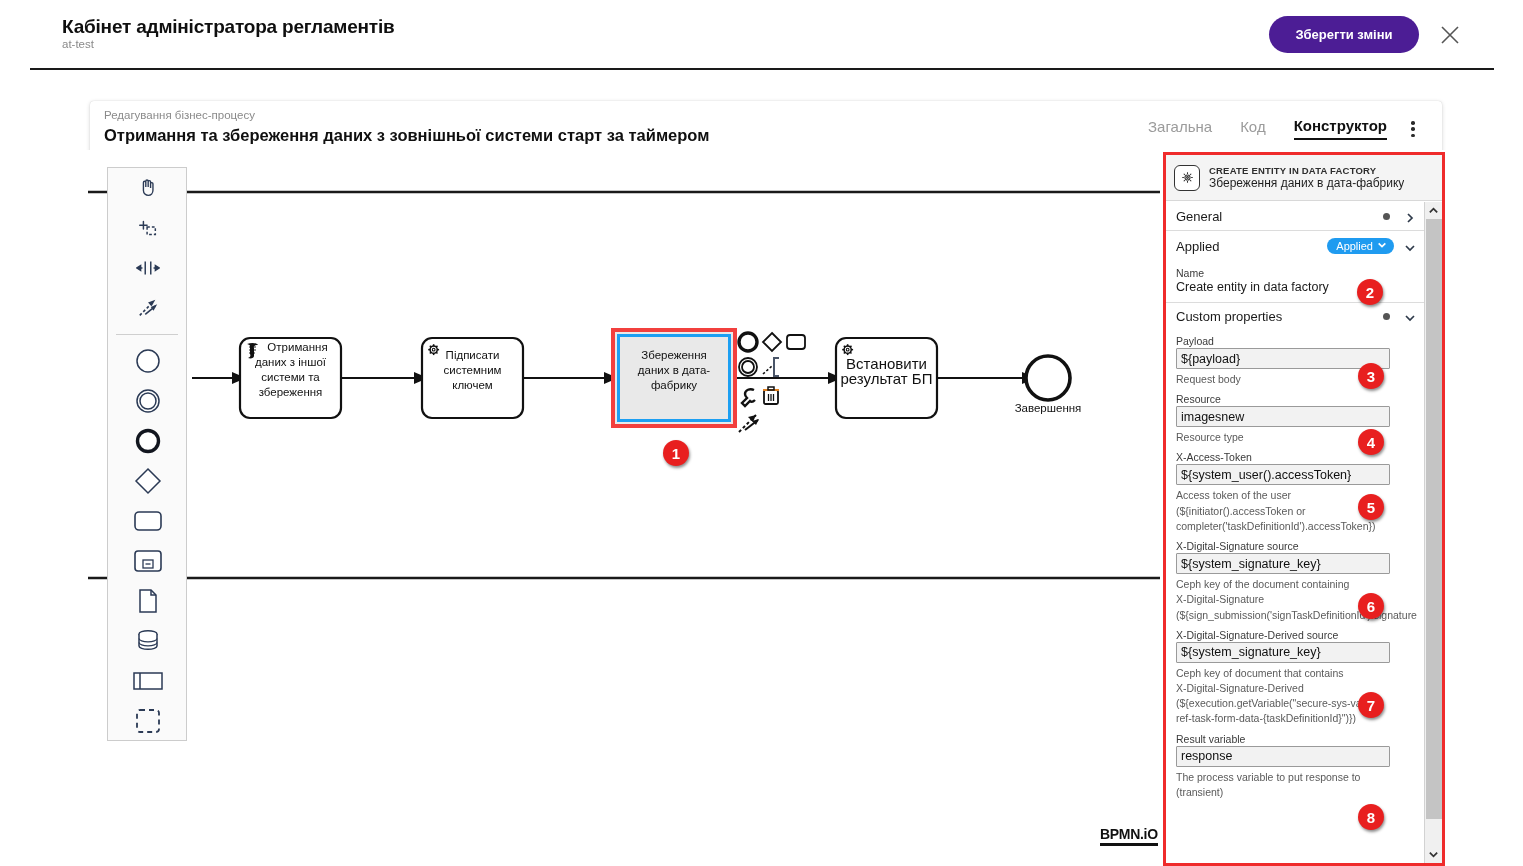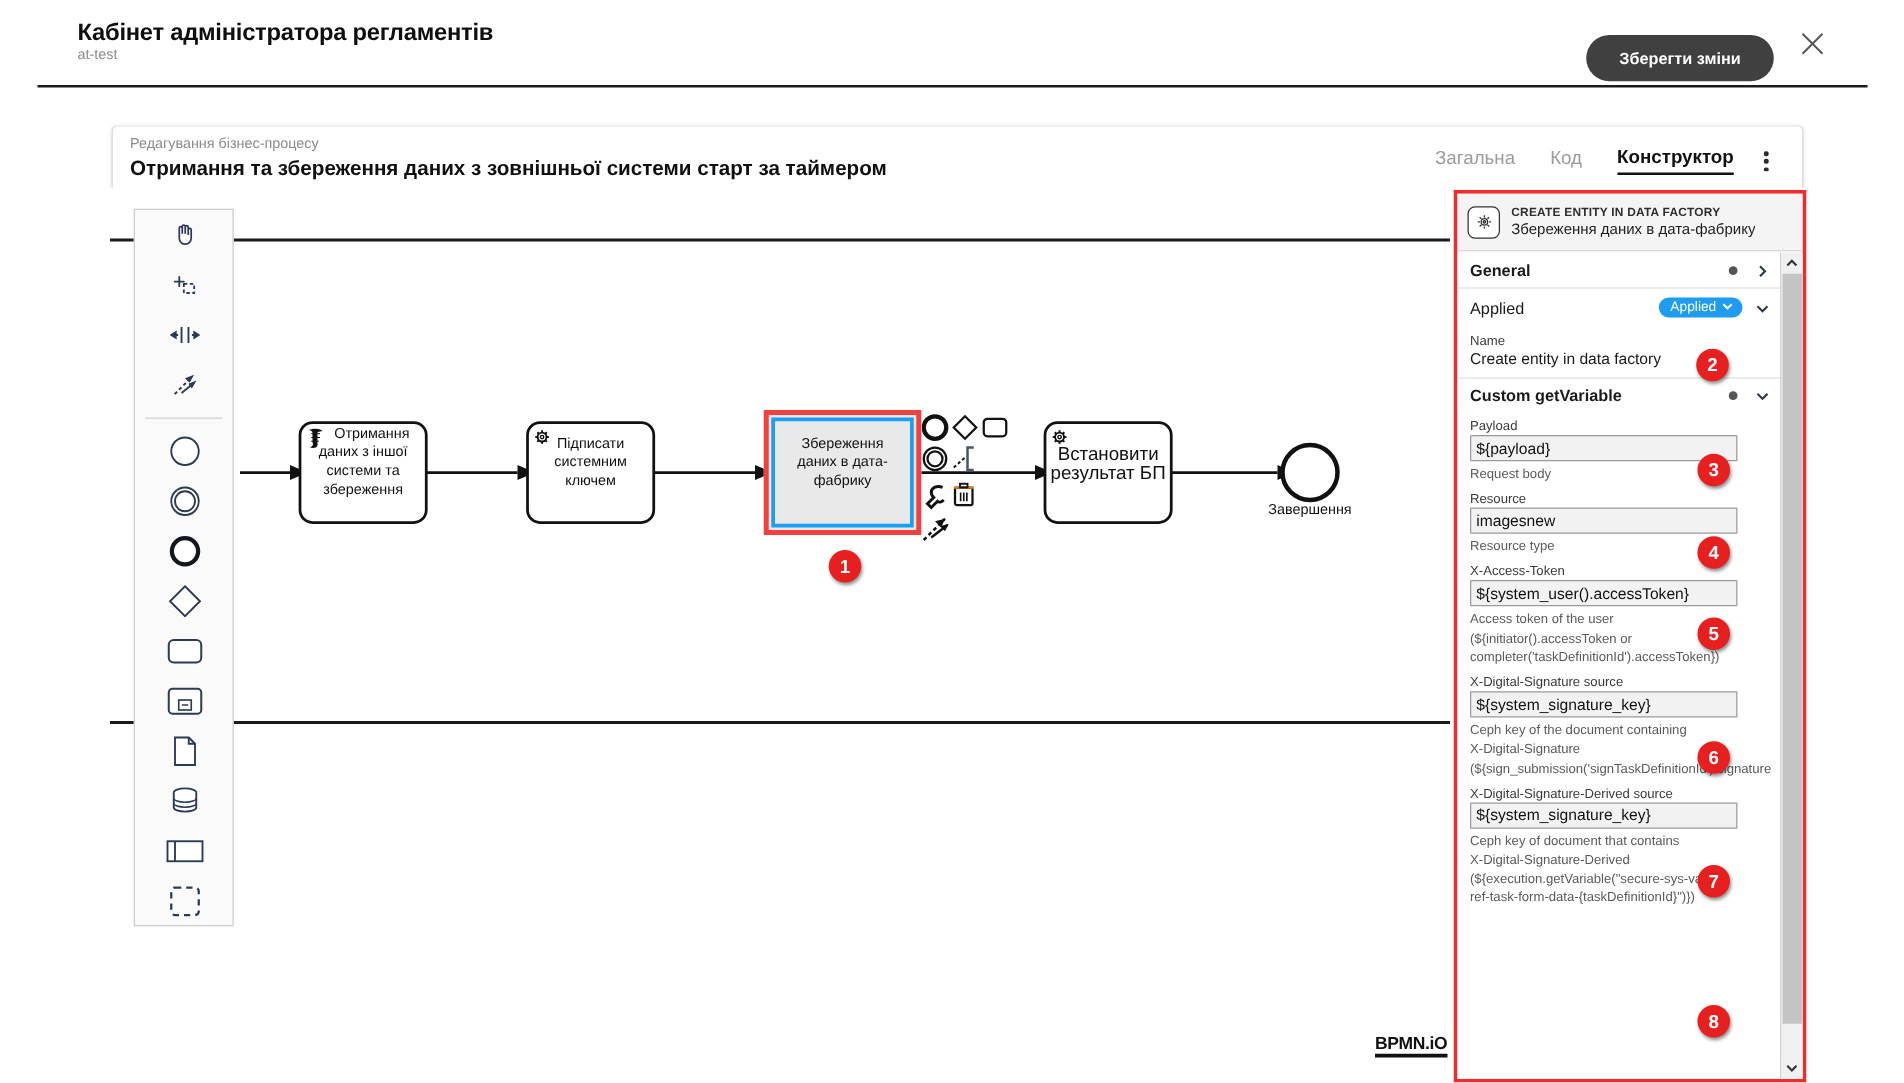--- a/index.html
+++ b/index.html
@@ -21,22 +21,22 @@
   }
   .app-title {
     position:absolute; left:62px; top:16px;
     font-size:19px; font-weight:bold; color:#0f0f0f; letter-spacing:-0.2px;
   }
   .app-subtitle {
     position:absolute; left:62px; top:38px;
     font-size:11.5px; color:#8a8a8a;
   }
   .save-btn {
-    position:absolute; left:1269px; top:28px; width:150px; height:37px;
-    background:#404040; color:#fff; border:none; border-radius:19px;
+    position:absolute; left:1269px; top:16px; width:150px; height:37px;
+    background:#4c1d95; color:#fff; border:none; border-radius:19px;
     font-family:"Liberation Sans", sans-serif;
     font-size:13px; font-weight:bold; cursor:pointer;
   }
   .close-x {
     position:absolute; left:1438px; top:23px; width:24px; height:24px;
     cursor:pointer;
   }
   .close-x svg { display:block; }
 
   
@@ -105,21 +105,21 @@
     overflow:hidden;
   }
   .props-scrollarea {
     position:absolute; left:0; top:0; right:18px; bottom:0; overflow:hidden;
   }
 
   .group-hdr {
     display:flex; align-items:center; height:29px; padding:0 8px 0 10px;
     border-bottom:1px solid #dcdcdc; background:#fff; cursor:pointer;
   }
-  .group-hdr .g-label { font-size:13px; color:#1a1a1a; flex:1;font-weight:bold; }
+  .group-hdr .g-label { font-size:13px; color:#1a1a1a; flex:1; }
   .group-hdr .g-dot { width:7px; height:7px; border-radius:50%; background:#555; margin-right:14px; }
   .chev { width:12px; height:12px; }
 
   .tpl-row {
     display:flex; align-items:center; height:30px; padding:0 8px 0 10px; background:#fff;
   }
   .tpl-row .g-label { font-size:13px; color:#1a1a1a; flex:1; }
   .badge-applied {
     background:#1f9bf0; color:#fff; border-radius:10px; font-size:11px;
     padding:2px 7px 2px 9px; margin-right:10px; display:flex; align-items:flex-start; gap:4px;
@@ -473,21 +473,21 @@
         </div>
 
         <div class="fld">
           <div class="fld-label">Name</div>
           <div class="fld-static">Create entity in data factory</div>
         </div>
 
         <div class="sect-sep"></div>
 
         <div class="group-hdr" style="border-bottom:none;height:26px;">
-          <span class="g-label">Custom getVariable</span>
+          <span class="g-label">Custom properties</span>
           <span class="g-dot"></span>
           <span class="chev">
             <svg width="12" height="12" viewBox="0 0 12 12" fill="none" stroke="#2e3a4a" stroke-width="1.7">
                 <path d="M2 4 L6 8 L10 4"></path>
               </svg>
           </span>
         </div>
 
         <div class="fld">
           <div class="fld-label">Payload</div>
@@ -529,20 +529,28 @@
           <div class="fld-label">X-Digital-Signature-Derived source</div>
           <input class="fld-input" value="${system_signature_key}" style="">
           <div class="fld-desc">
             <div>Ceph key of document that contains</div>
             <div>X-Digital-Signature-Derived</div>
             <div>(${execution.getVariable("secure-sys-var-</div>
             <div>ref-task-form-data-{taskDefinitionId}")})</div>
           </div>
         </div>
 
+        <div class="fld">
+          <div class="fld-label">Result variable</div>
+          <input class="fld-input" value="response" style="">
+          <div class="fld-desc">
+            <div>The process variable to put response to</div>
+            <div>(transient)</div>
+          </div>
+        </div>
 
       </div>
 
       <div class="sbar">
         <div class="sbar-btn up">
           <svg width="11" height="11" viewBox="0 0 12 12" fill="none" stroke="#333" stroke-width="1.9">
               <path d="M2 8 L6 4 L10 8"></path>
             </svg>
         </div>
         <div class="sbar-thumb"></div>

